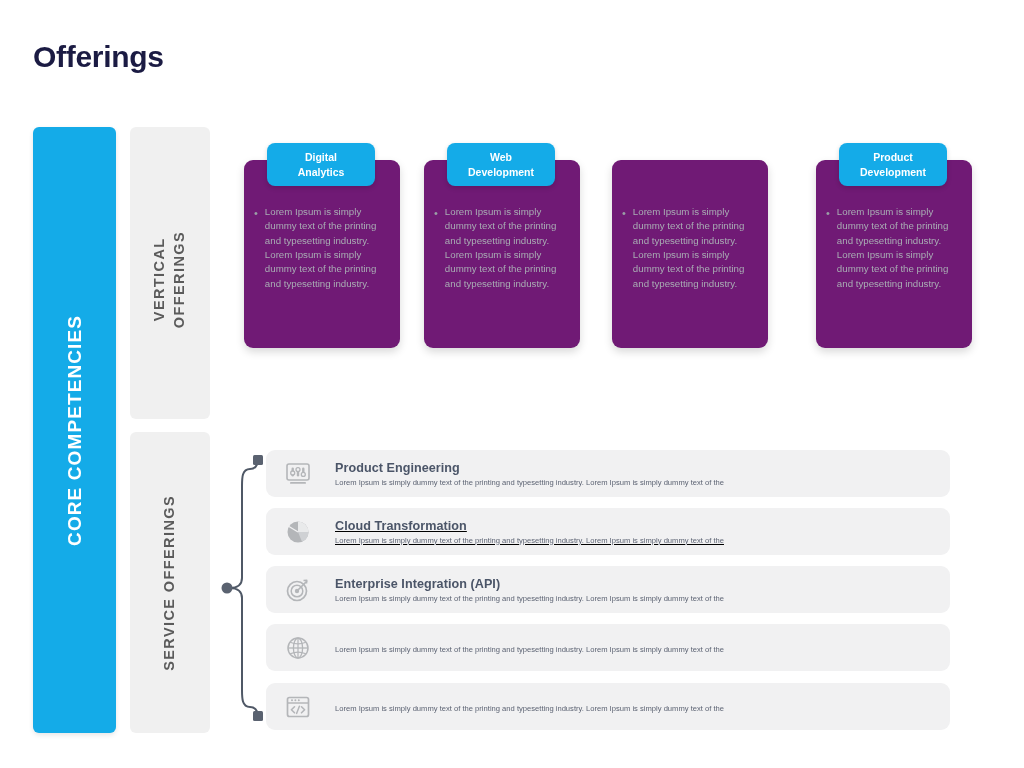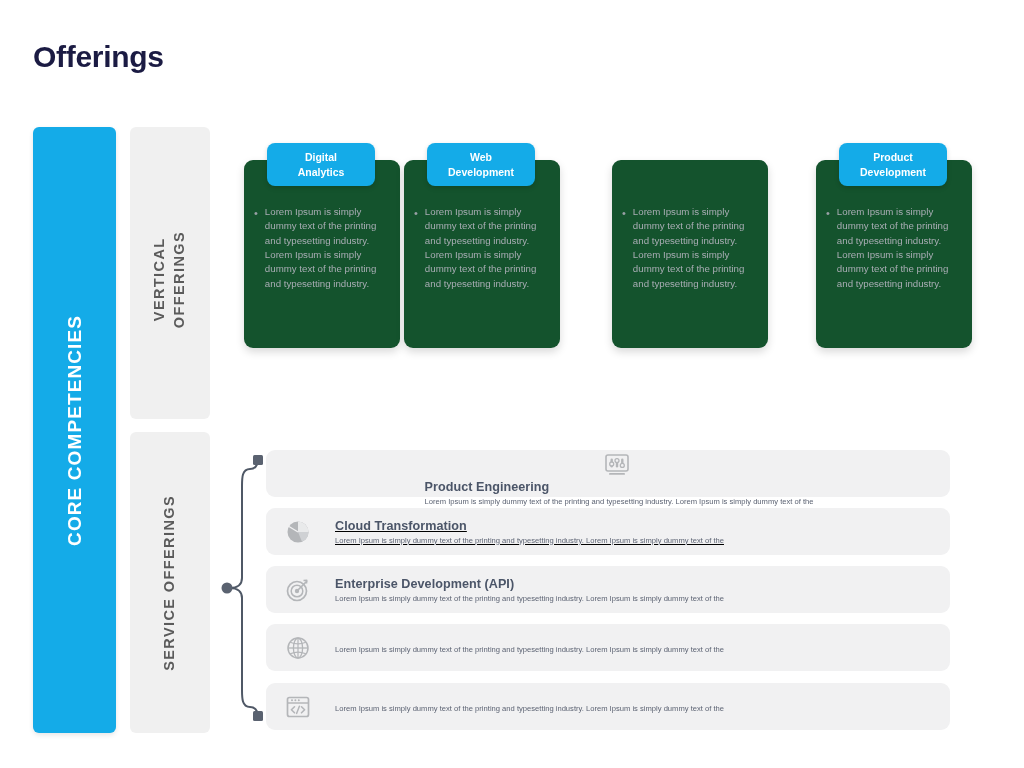--- a/index.html
+++ b/index.html
@@ -68,21 +68,21 @@
     line-height: 1.35;
   }
   #vertical-offerings-bar .gray-vtext { margin-top: 14px; }
 
   
   .voffer-card {
     position: absolute;
     top: 160px;
     width: 156px;
     height: 188px;
-    background: #14532d;
+    background: #701a75;
     border-radius: 9px;
     box-shadow: 0 4px 9px rgba(0,0,0,.15);
   }
   .voffer-tab {
     position: absolute;
     top: -17px; left: 23px;
     width: 108px;
     min-height: 43px;
     background: #14ABE8;
     border-radius: 8px;
@@ -109,21 +109,21 @@
     font-size: 11px;
     line-height: 1;
     padding-top: 3px;
   }
   .voffer-text {
     color: #a9adb4;
     font-size: 9.7px;
     line-height: 1.48;
   }
   #voffer-0 { left: 244px; }
-  #voffer-1 { left: 404px; }
+  #voffer-1 { left: 424px; }
   #voffer-2 { left: 612px; }
   #voffer-3 { left: 816px; }
 
   
   #bracket { position: absolute; left: 214px; top: 442px; }
 
   
   .srow {
     position: absolute;
     left: 266px;
@@ -148,21 +148,21 @@
     color: #4b5568;
     font-size: 12.6px;
     font-weight: bold;
     letter-spacing: .05px;
   }
   .srow-desc {
     color: #5c6373;
     font-size: 7.6px;
     margin-top: 3px;
   }
-  #srow-0 { top: 450px; flex-direction: column; }
+  #srow-0 { top: 450px; }
   #srow-1 { top: 508px; text-decoration: underline; }
   #srow-2 { top: 566px; }
   #srow-3 { top: 624px; }
   #srow-4 { top: 683px; }
 </style>
 </head>
 <body>
 
 <div id="page-title">Offerings</div>
 
@@ -263,21 +263,21 @@
   <span class="srow-icon">
     <svg width="26" height="26" viewBox="0 0 26 26">
       <circle cx="12" cy="14" r="9.5" fill="none" stroke="#b4b6b9" stroke-width="1.7"></circle>
       <circle cx="12" cy="14" r="5.8" fill="none" stroke="#b4b6b9" stroke-width="1.5"></circle>
       <circle cx="12" cy="14" r="2.2" fill="#b4b6b9"></circle>
       <path d="M12 14 L21.5 4.5" stroke="#b4b6b9" stroke-width="1.7" stroke-linecap="round"></path>
       <path d="M18.5 3.5 L21.8 3.2 L21.5 6.5" fill="none" stroke="#b4b6b9" stroke-width="1.5" stroke-linejoin="round"></path>
     </svg>
   </span>
   <span class="srow-texts">
-    <div class="srow-title">Enterprise Development (API)</div>
+    <div class="srow-title">Enterprise Integration (API)</div>
     <div class="srow-desc">Lorem Ipsum is simply dummy text of the printing and typesetting industry. Lorem Ipsum is simply dummy text of the</div>
   </span>
 </div>
 
 <div class="srow" id="srow-3">
   <span class="srow-icon">
     <svg width="26" height="26" viewBox="0 0 26 26">
       <circle cx="13" cy="13" r="10" fill="none" stroke="#b4b6b9" stroke-width="1.5"></circle>
       <ellipse cx="13" cy="13" rx="4.6" ry="10" fill="none" stroke="#b4b6b9" stroke-width="1.3"></ellipse>
       <line x1="3" y1="13" x2="23" y2="13" stroke="#b4b6b9" stroke-width="1.3"></line>

